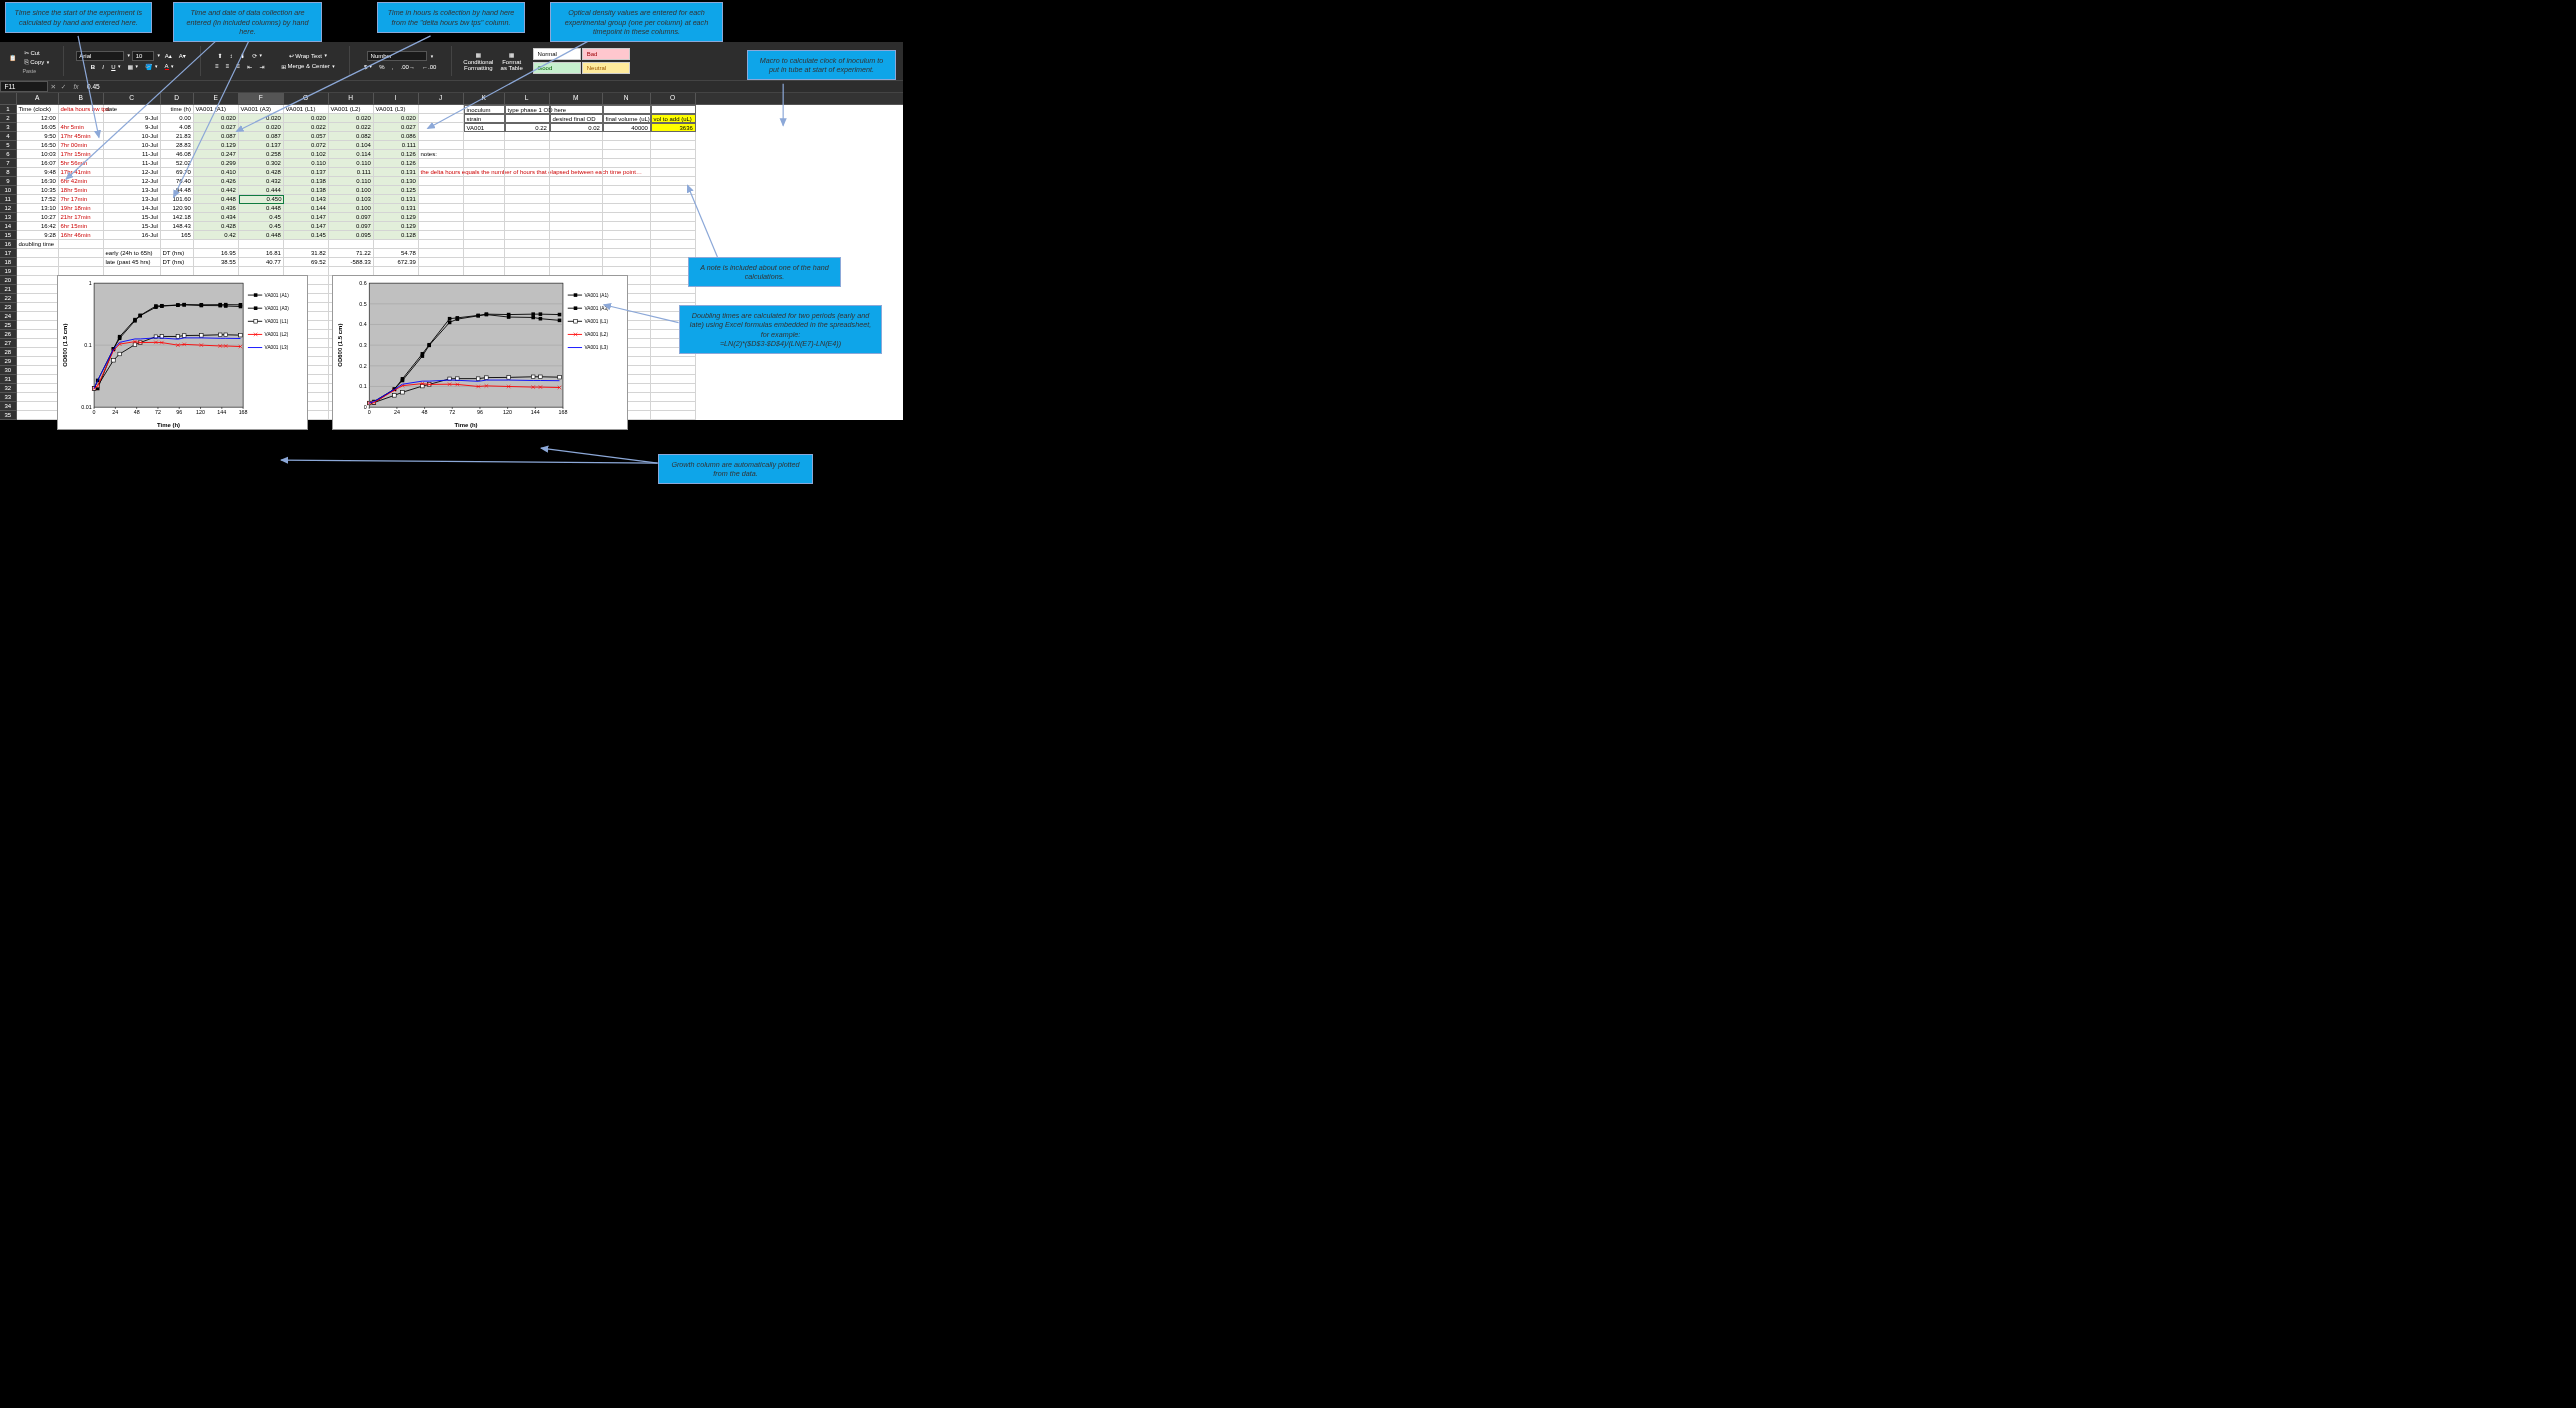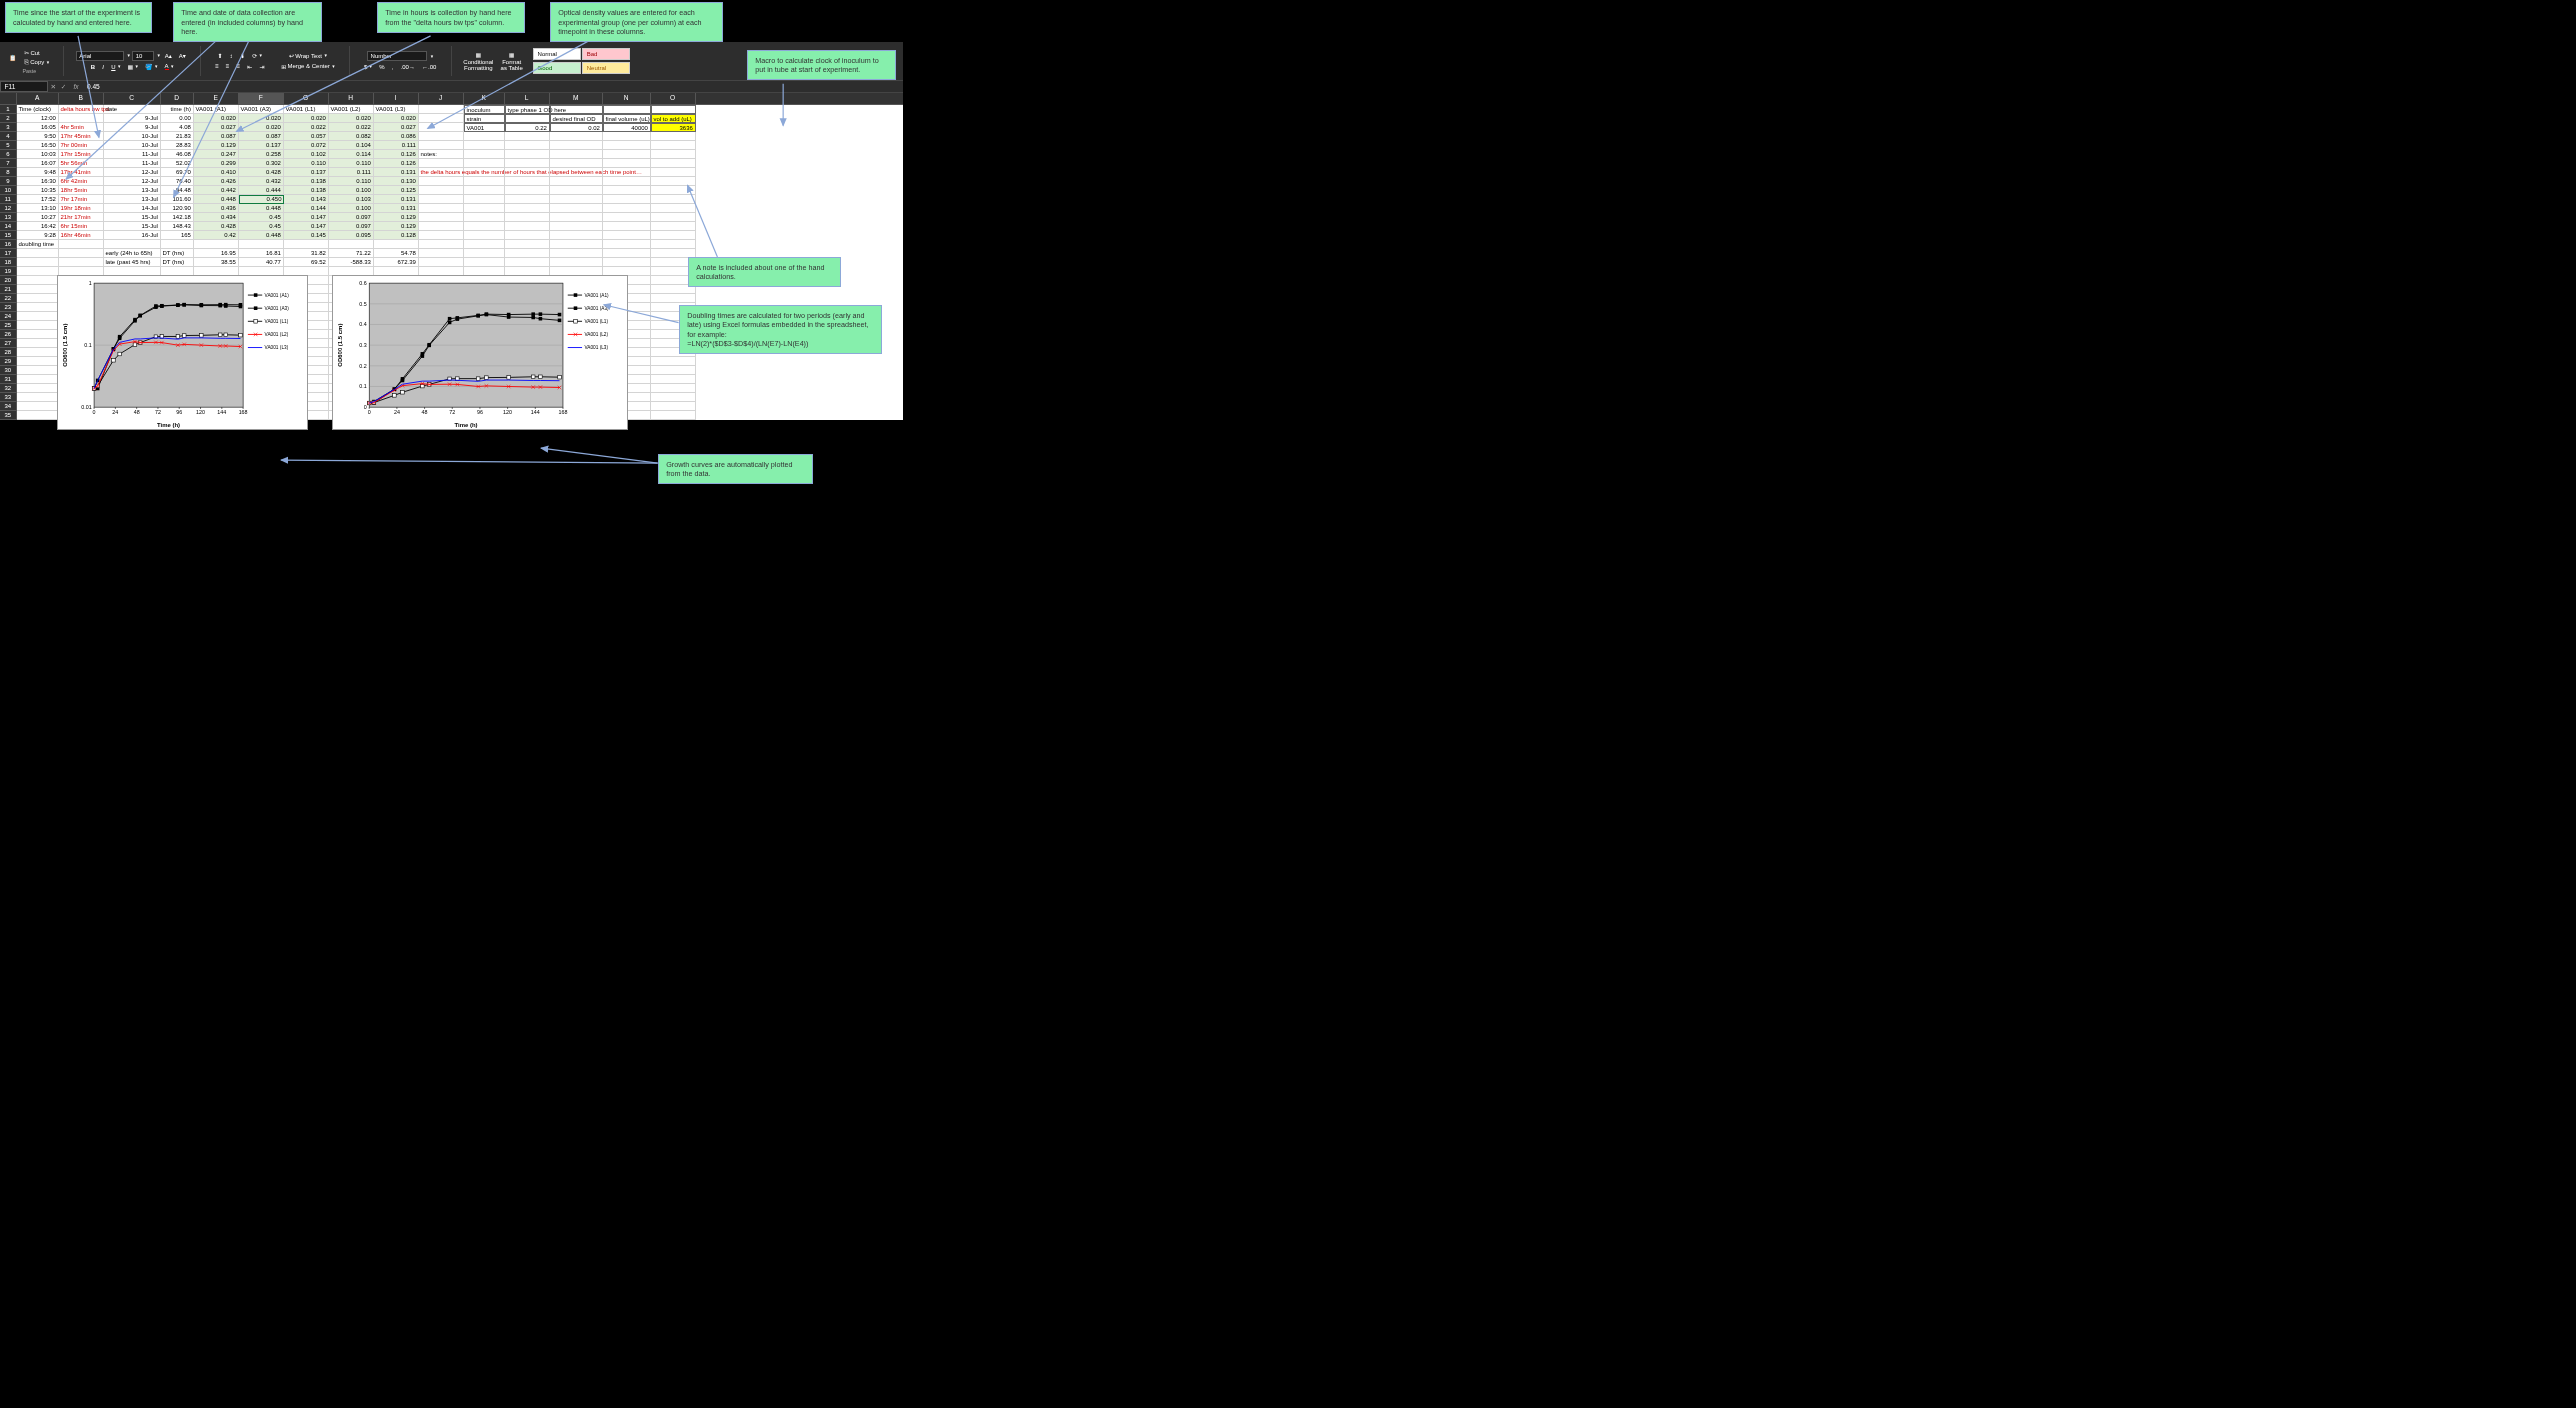--- a/index.html
+++ b/index.html
@@ -1,18 +1,18 @@
 <!DOCTYPE html>
 <html style="font-size:9.6px"><head>
 <meta charset="utf-8">
 <style>
   * { box-sizing: border-box; margin: 0; padding: 0; }
   body { font-family: Arial, sans-serif; font-size: 6.6px; background: #000; color: #fff; overflow: hidden; width: 903px; height: 493px; position: relative; }
   
-  .callout { position: absolute; background: #86efac; color: #333; border: 0.6px solid #8ca8d8; padding: 4.8px 7.2px; font-size: 7.2px; z-index: 100; text-align: left; line-height: 1.3; }
+  .callout { position: absolute; background: #0ea5e9; color: #333; border: 0.6px solid #8ca8d8; padding: 4.8px 7.2px; font-size: 7.2px; z-index: 100; text-align: center; line-height: 1.3; font-style: italic; }
   .arrow { position: absolute; z-index: 90; }
   .arrow line { stroke: #8ca8d8; stroke-width: 2; }
   .arrow polygon { fill: #8ca8d8; }
   
   .ribbon { background: #2d2d2d; padding: 2.4px 4.8px; display: flex; align-items: center; gap: 7.2px; height: 38px; margin-top: 42px; position: relative; }
   .ribbon-group { display: flex; flex-direction: column; align-items: center; gap: 1.2px; padding: 0 2.4px; }
   .ribbon-row { display: flex; align-items: center; gap: 2.4px; }
   .ribbon-btn { background: transparent; border: none; color: #fff; font-size: 6px; padding: 1.2px 2.4px; cursor: pointer; display: flex; align-items: center; gap: 1.2px; }
   .ribbon-sep { width: 0.6px; height: 30px; background: #444; margin: 0 2.4px; }
   .font-input { background: #1a1a1a; border: 0.6px solid #555; color: #fff; padding: 1.2px 2.4px; width: 48px; font-size: 6px; }
@@ -50,21 +50,21 @@
 <body>
 
 <div class="callout" style="left:4.8px;top:2.4px;width:147px">Time since the start of the experiment is calculated by hand and entered here.</div>
 <div class="callout" style="left:173px;top:2.4px;width:149px">Time and date of data collection are entered (in included columns) by hand here.</div>
 <div class="callout" style="left:377px;top:2.4px;width:148px">Time in hours is collection by hand here from the "delta hours bw tps" column.</div>
 <div class="callout" style="left:550px;top:2.4px;width:173px">Optical density values are entered for each experimental group (one per column) at each timepoint in these columns.</div>
 <div class="callout" style="left:747px;top:50px;width:149px">Macro to calculate clock of inoculum to put in tube at start of experiment.</div>
 <div class="callout" style="left:688px;top:257px;width:153px">A note is included about one of the hand calculations.</div>
 <div class="callout" style="left:679px;top:305px;width:203px;white-space:pre-line">Doubling times are calculated for two periods (early and late) using Excel formulas embedded in the spreadsheet, for example:
 =LN(2)*($D$3-$D$4)/(LN(E7)-LN(E4))</div>
-<div class="callout" style="left:658px;top:454px;width:155px">Growth curves are automatically plotted from the data.</div>
+<div class="callout" style="left:658px;top:454px;width:155px">Growth column are automatically plotted from the data.</div>
 
 <svg class="arrow" style="left:0;top:0;width:903px;height:493px;pointer-events:none" viewBox="0 0 1510 825" width="903" height="493">
   <defs>
       <marker id="ah" markerWidth="8" markerHeight="8" refX="6" refY="3" orient="auto">
         <polygon points="0 0, 7 3, 0 6" fill="#8ca8d8"></polygon>
       </marker>
     </defs>
   <line x1="130" y1="60" x2="165" y2="230" marker-end="url(#ah)"></line>
   <line x1="370" y1="60" x2="110" y2="300" marker-end="url(#ah)"></line>
   <line x1="420" y1="60" x2="290" y2="330" marker-end="url(#ah)"></line>

